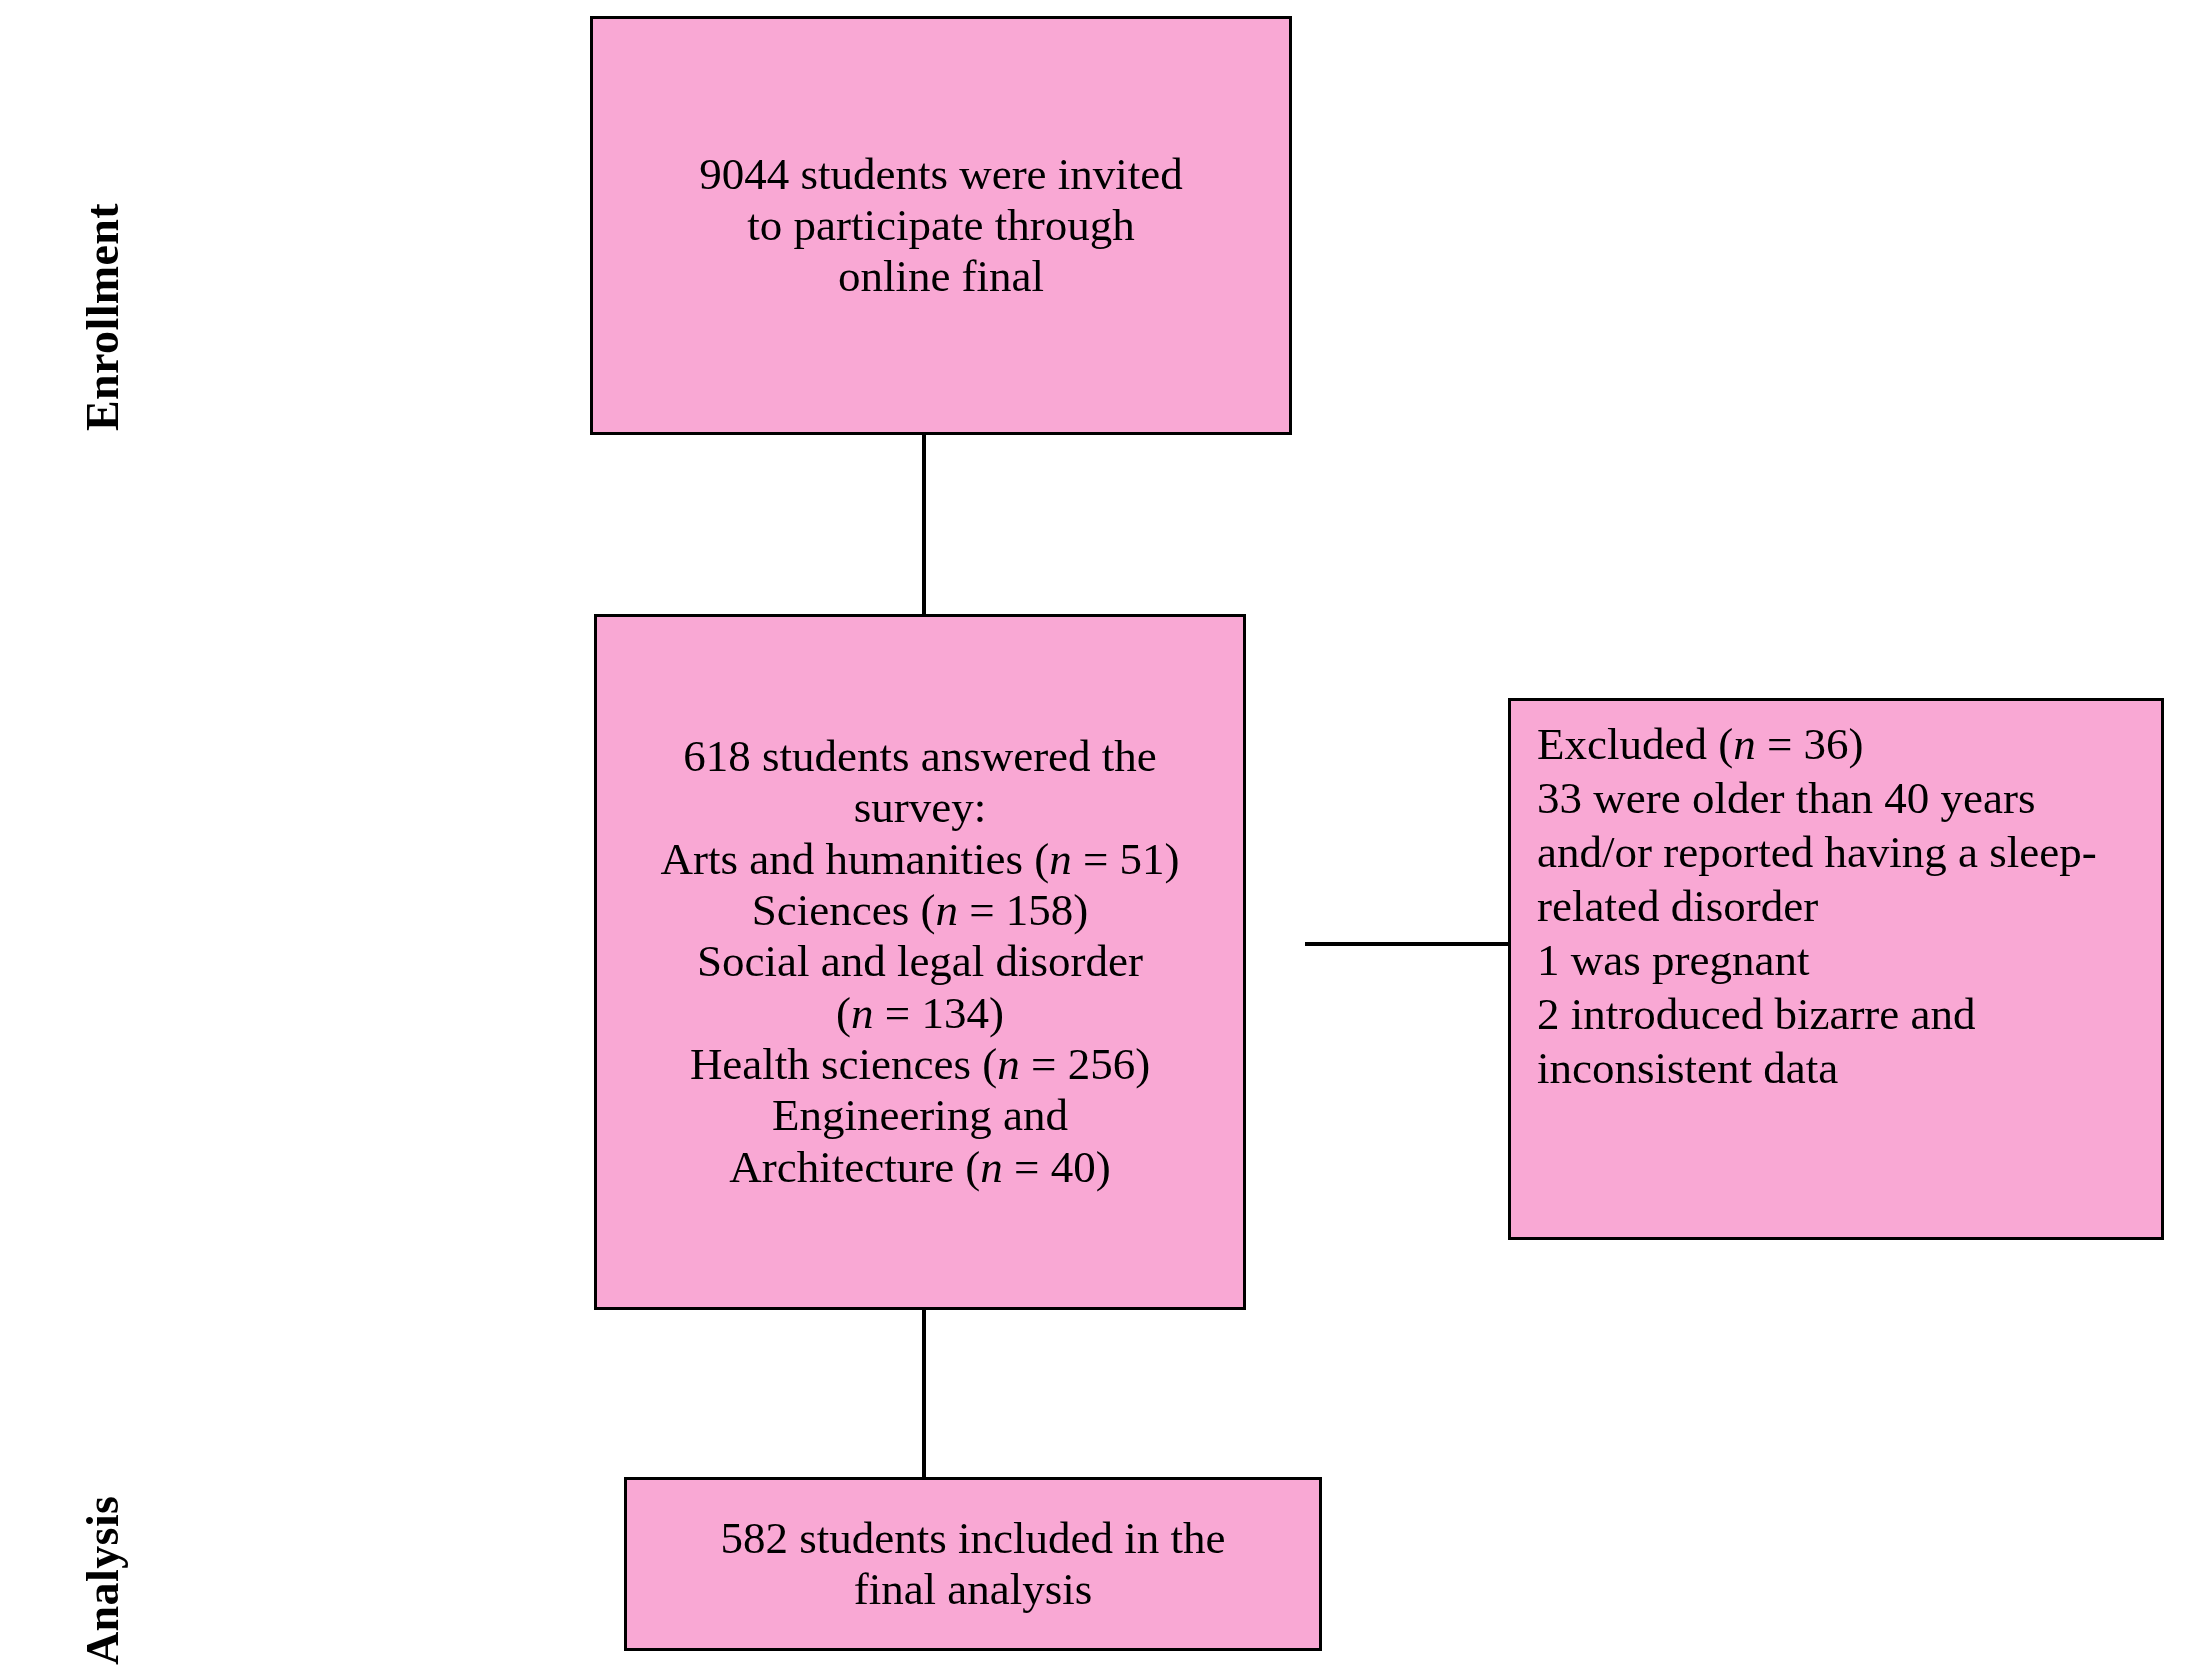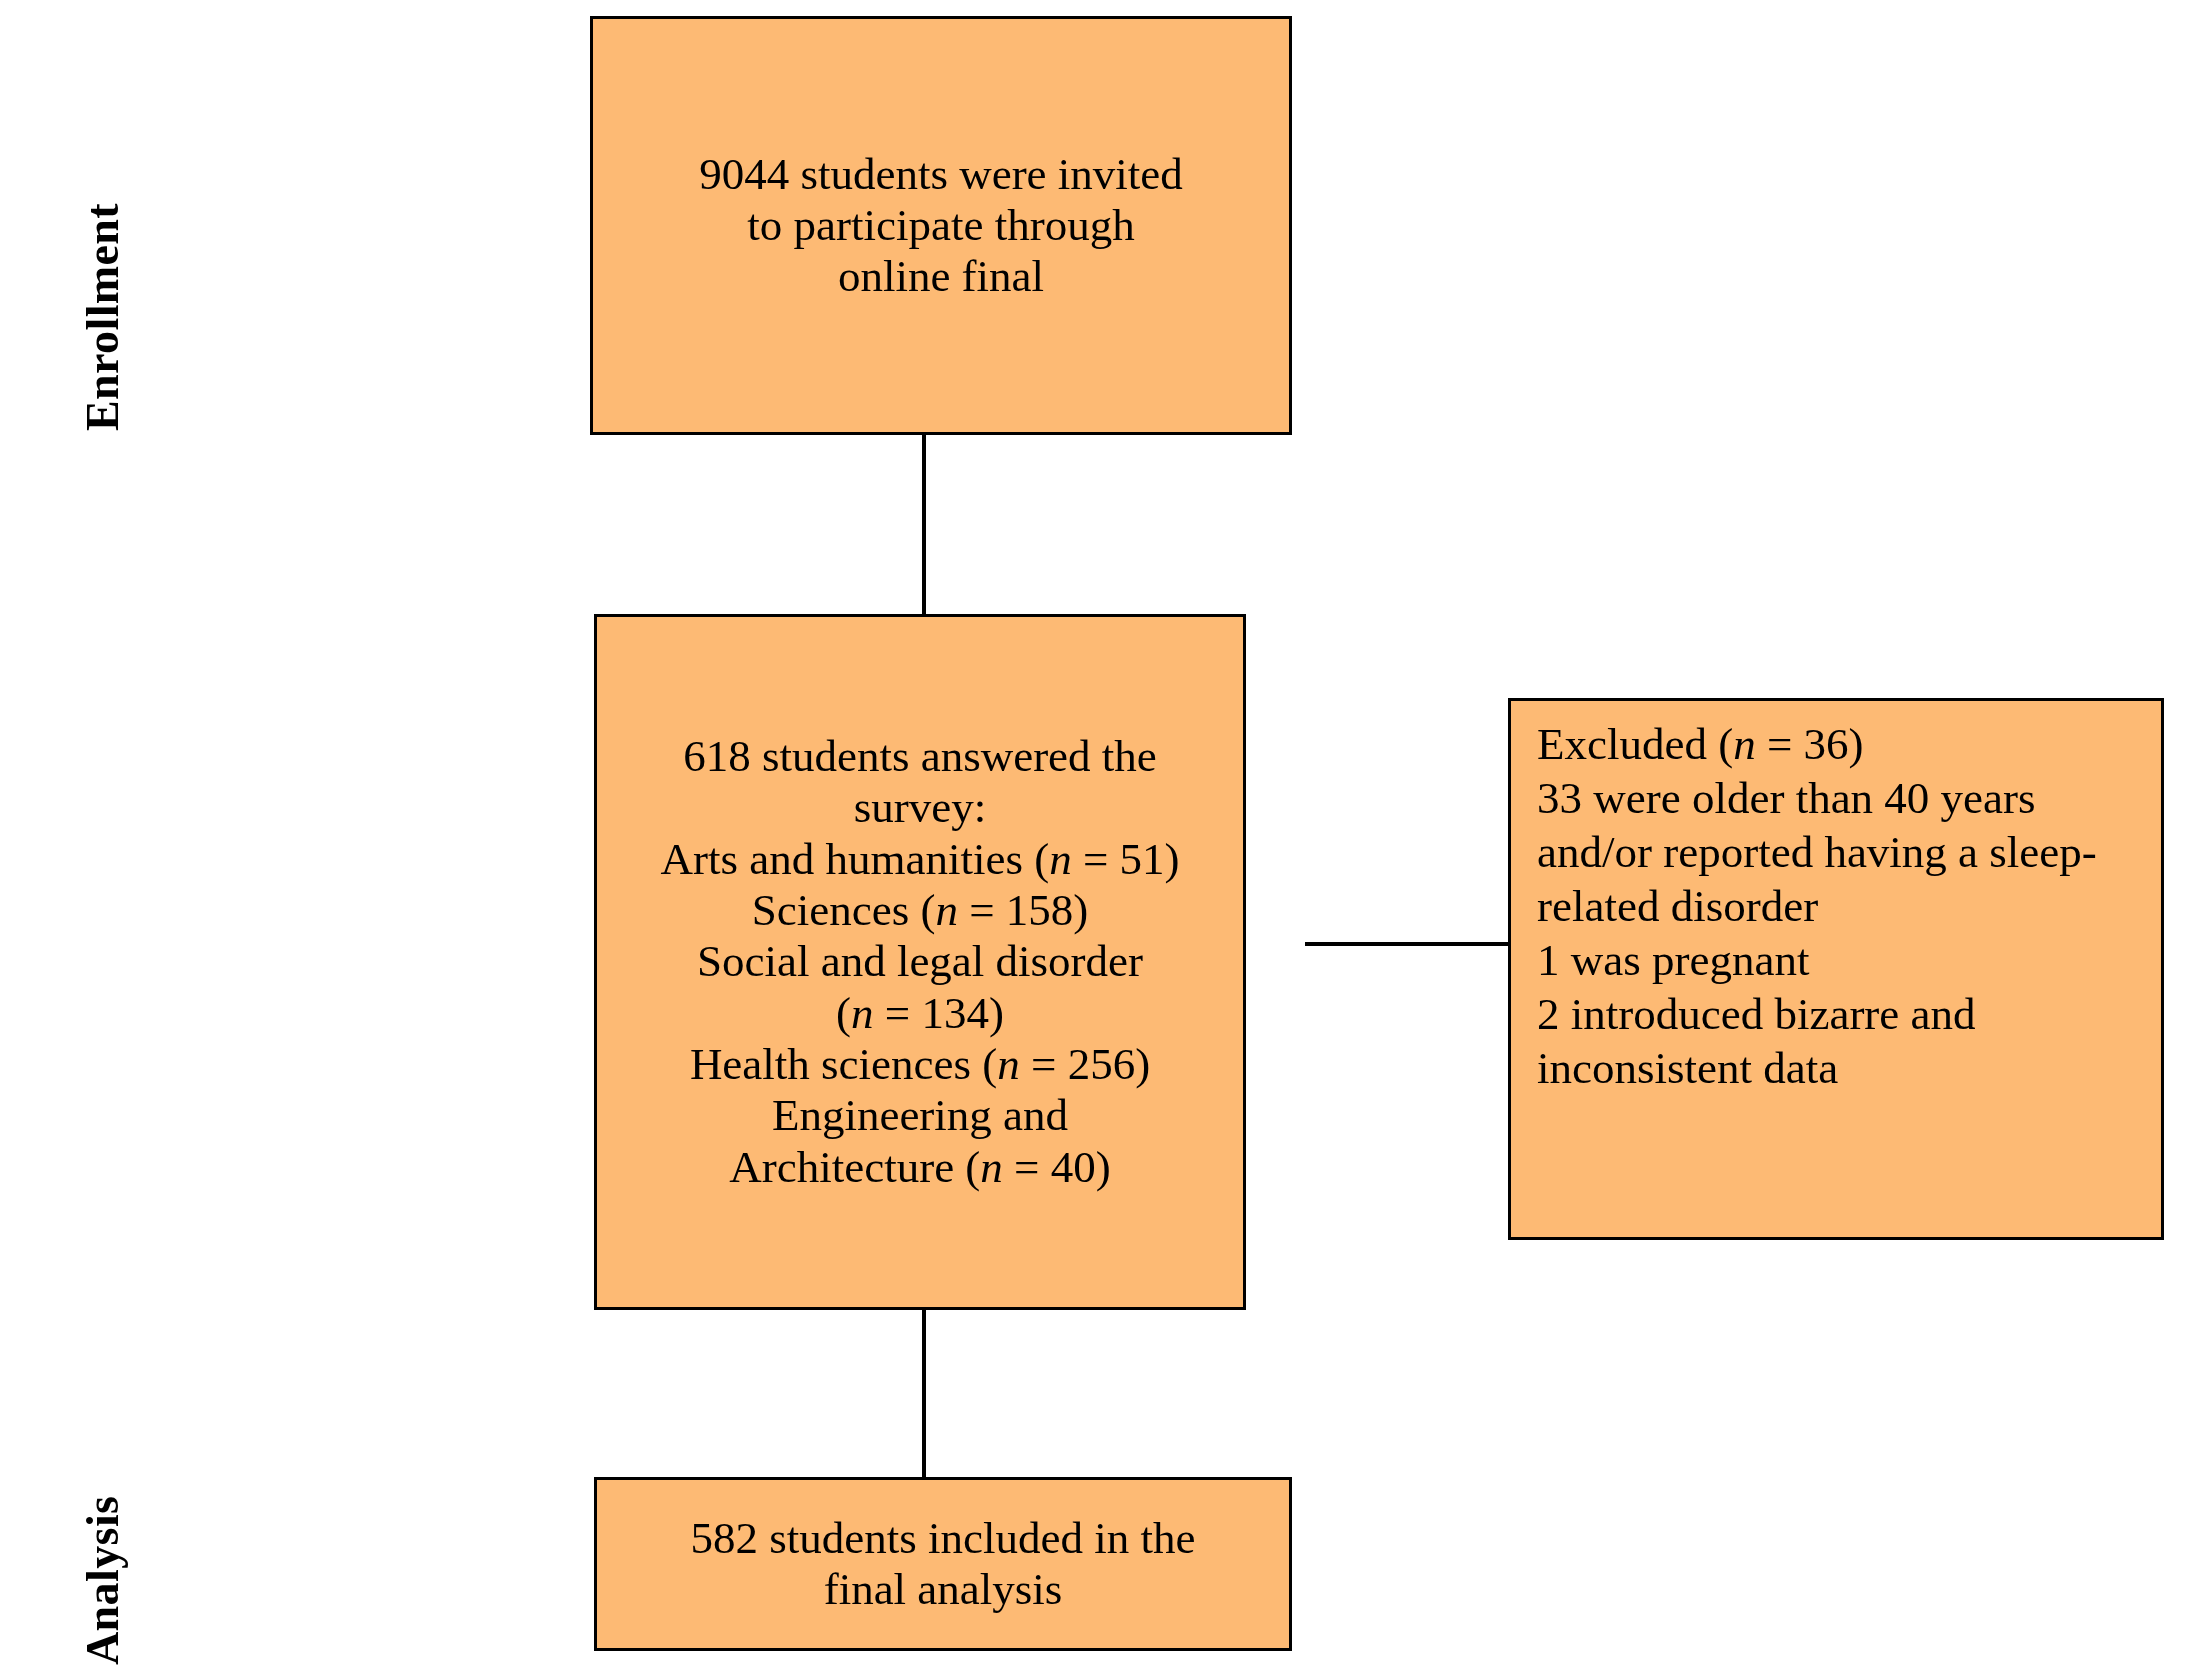--- a/index.html
+++ b/index.html
@@ -27,21 +27,21 @@
     white-space: nowrap;
     transform-origin: 0 0;
     color: #000;
   }
 
   
   .flow-box {
     position: absolute;
     box-sizing: border-box;
     border: 3.6px solid #000000;
-    background: #fdba74;
+    background: #f9a8d4;
     display: flex;
     flex-direction: column;
     justify-content: center;
   }
   .flow-box .body {
     font-size: 45px;
     line-height: 1.14;
   }
   .flow-box.centered .body {
     text-align: center;
@@ -115,21 +115,21 @@
     <div class="body">
       <span class="line">Excluded (<span class="ital">n</span> = <span>36</span>)</span>
       <span class="line wrap">33 were older than 40 years and/or reported having a sleep-related disorder</span>
       <span class="line wrap">1 was pregnant</span>
       <span class="line wrap">2 introduced bizarre and inconsistent data</span>
     </div>
   </div>
 
   <div class="conn-v" style="left:922px; top:1309px; height:170px;"></div>
 
-  <div class="flow-box centered" style="left:594px; top:1477px; width:698px; height:174px;">
+  <div class="flow-box centered" style="left:624px; top:1477px; width:698px; height:174px;">
     <div class="body">
       <span class="line">582 students included in the</span>
       <span class="line">final analysis</span>
     </div>
   </div>
 
 </div>
 
 
 </body></html>

